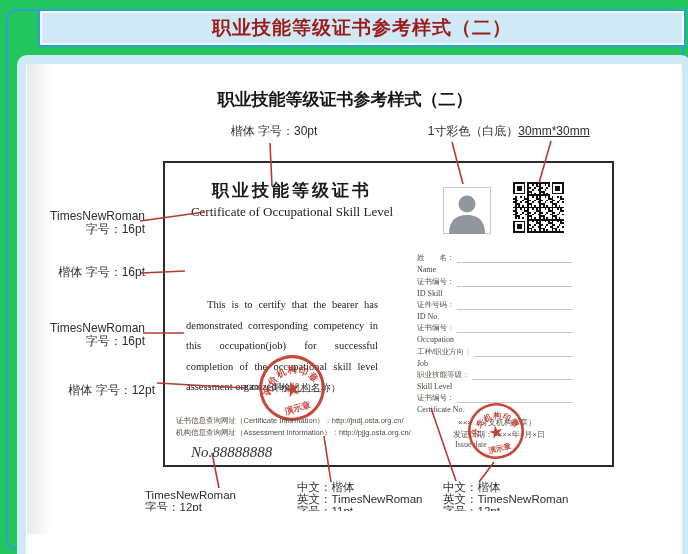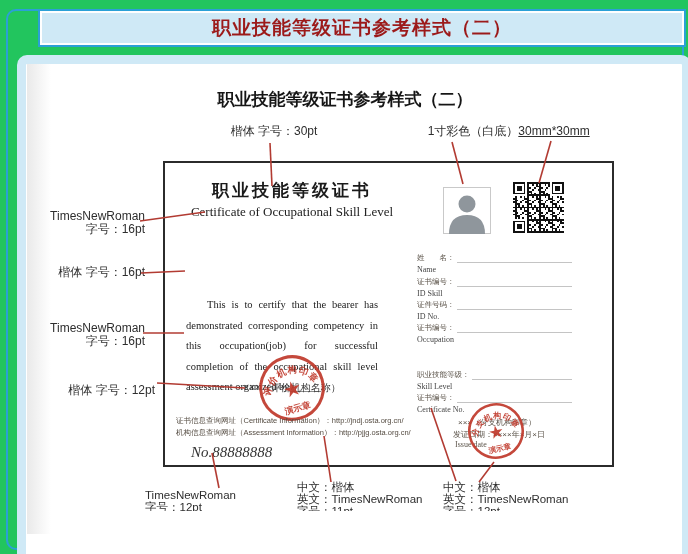--- a/index.html
+++ b/index.html
@@ -494,20 +494,27 @@
       </div>
     <div class="en">ID No.</div>
   </div>
   <div class="a frow" style="top:323px;">
     <div class="l1">
         <span>证书编号：</span>
         <span class="fline"></span>
       </div>
     <div class="en">Occupation</div>
   </div>
+  <div class="a frow" style="top:347px;">
+    <div class="l1">
+        <span>工种/职业方向：</span>
+        <span class="fline"></span>
+      </div>
+    <div class="en">Job</div>
+  </div>
   <div class="a frow" style="top:370px;">
     <div class="l1">
         <span>职业技能等级：</span>
         <span class="fline"></span>
       </div>
     <div class="en">Skill Level</div>
   </div>
   <div class="a frow" style="top:393px;">
     <div class="l1">
         <span>证书编号：</span>

